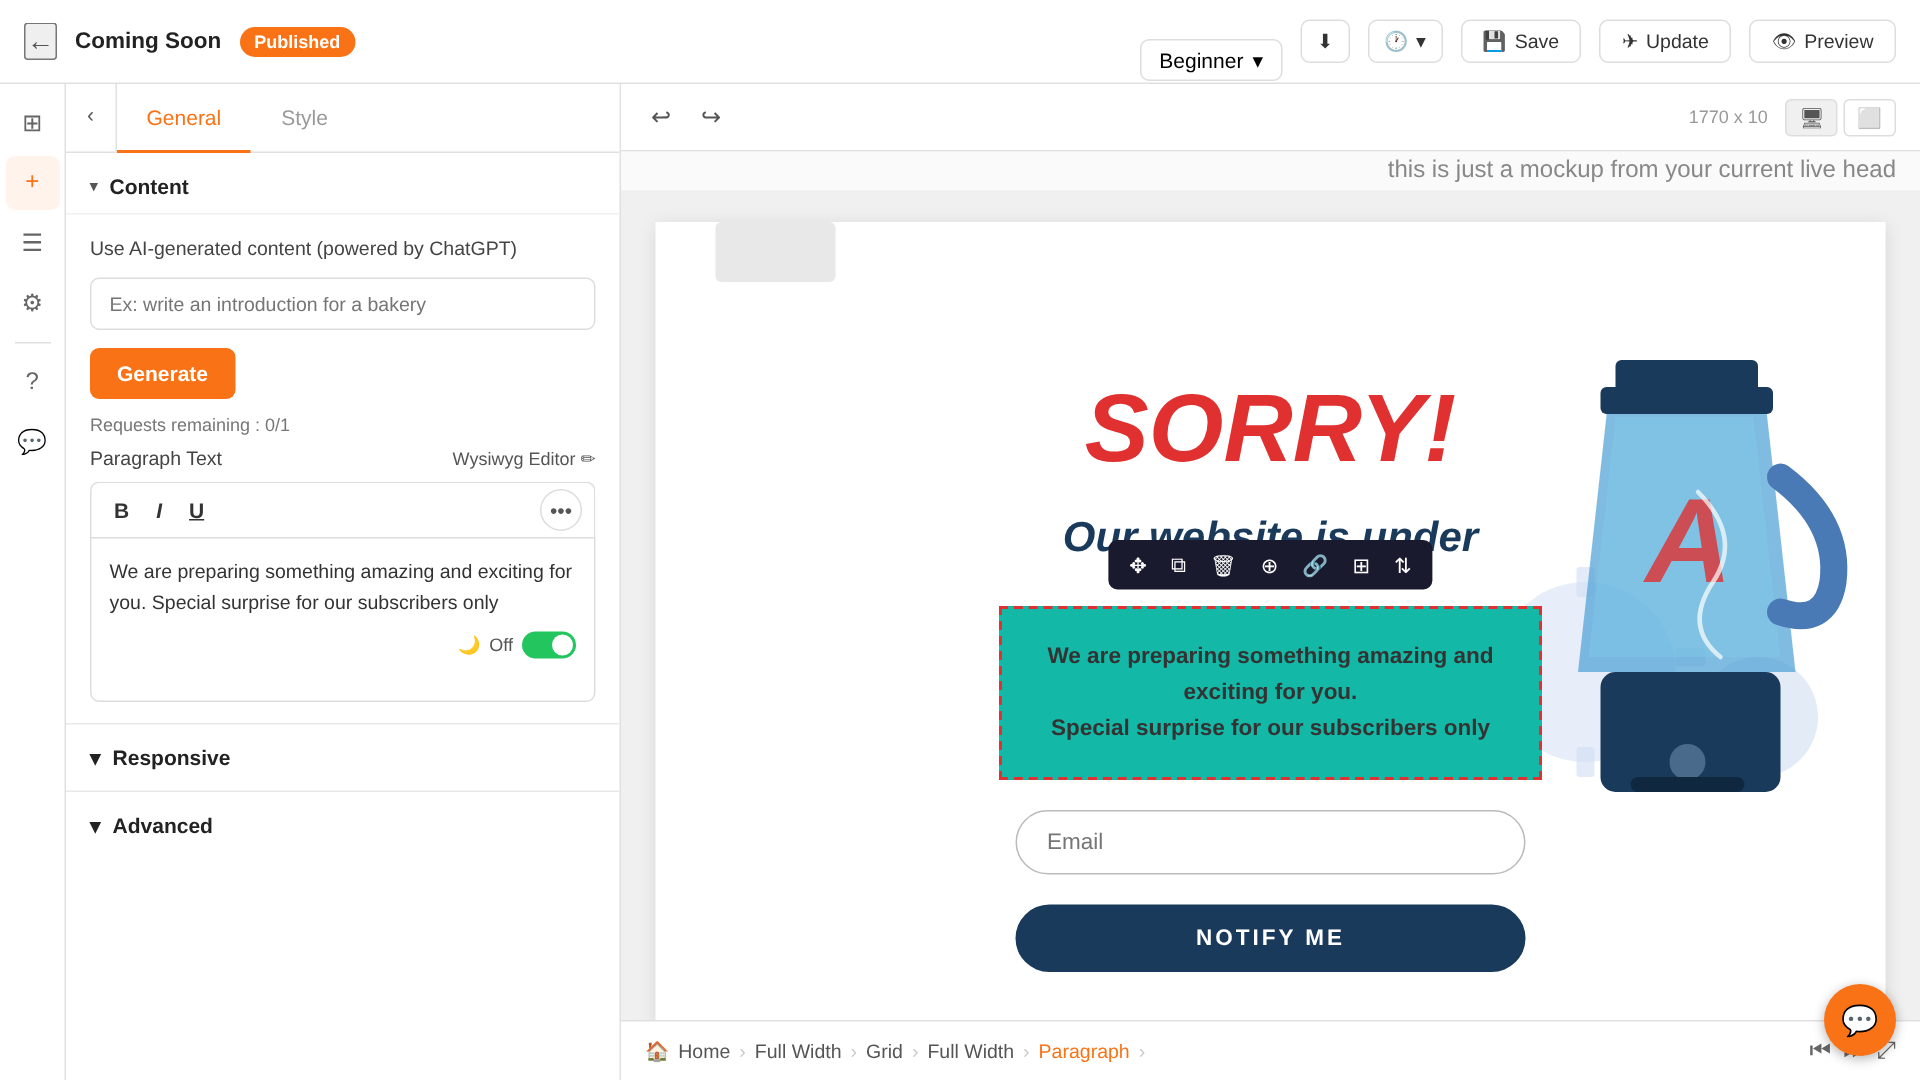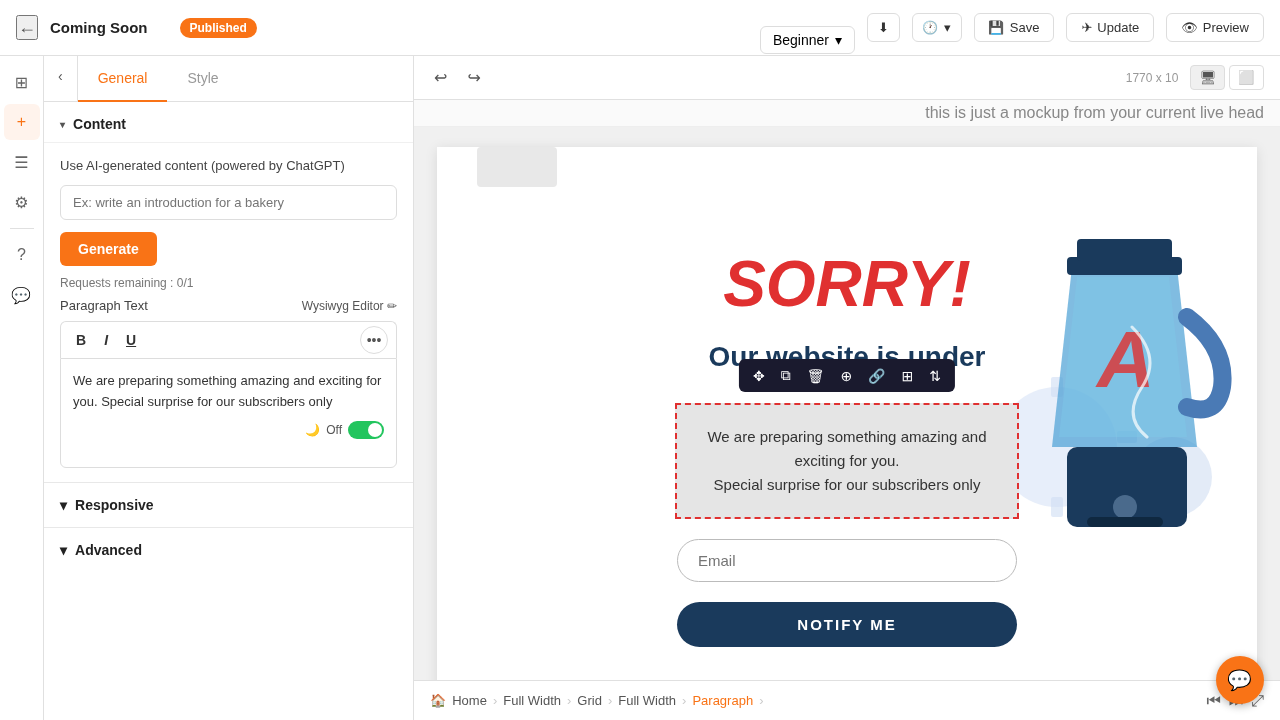--- a/index.html
+++ b/index.html
@@ -7,21 +7,21 @@
 
     
     .top-header {
       display: flex; align-items: center; background: #fff; height: 56px;
       padding: 0 16px; border-bottom: 1px solid #e0e0e0; gap: 12px; flex-shrink: 0;
     }
     .back-arrow { cursor: pointer; font-size: 18px; color: #555; }
     .page-title { font-size: 15px; font-weight: 600; color: #222; }
     .published-badge {
       background: #f97316; color: #fff; font-size: 12px; font-weight: 600;
-      padding: 3px 10px; border-radius: 20px; margin-left: 20px;
+      padding: 3px 10px; border-radius: 20px;
     }
     .header-spacer { flex: 1; }
     .level-select {
       display: flex; align-items: center; border: 1px solid #ddd; border-radius: 6px;
       padding: 5px 12px; gap: 6px; cursor: pointer; font-size: 14px; background: #fff; margin-top: 24px;
     }
     .header-icon-btn {
       display: flex; align-items: center; justify-content: center;
       border: 1px solid #ddd; border-radius: 6px; padding: 6px 10px;
       cursor: pointer; background: #fff; gap: 5px; font-size: 13px; color: #333;
@@ -160,25 +160,25 @@
 
     .canvas-frame {
       background: #fff; width: 820px; min-height: 580px; position: relative;
       box-shadow: 0 2px 12px rgba(0,0,0,0.1);
     }
 
     
     .page-content { padding: 40px; display: flex; flex-direction: column; align-items: center; gap: 20px; }
 
     .sorry-title { font-size: 64px; font-weight: 900; color: #e03030; font-style: italic; }
-    .under-text { font-size: 28px; color: #1a3a5c; font-weight: 600; }
+    .under-text { font-size: 28px; font-style: italic; color: #1a3a5c; font-weight: 600; }
 
     .selected-text-box {
       border: 2px dashed #e03030; padding: 20px 30px; text-align: center;
-      max-width: 380px; background: #e5e5e5; position: relative;
+      max-width: 380px; background: #14b8a6; position: relative; font-weight: bold;
     }
     .selected-text-box p { font-size: 15px; color: #333; line-height: 1.6; }
 
     .float-toolbar {
       position: absolute; top: -44px; left: 50%; transform: translateX(-50%);
       background: #1a1a2e; border-radius: 6px; padding: 6px 10px;
       display: flex; gap: 8px; align-items: center;
     }
     .float-tool { color: #fff; font-size: 14px; cursor: pointer; padding: 2px 4px; }
 

